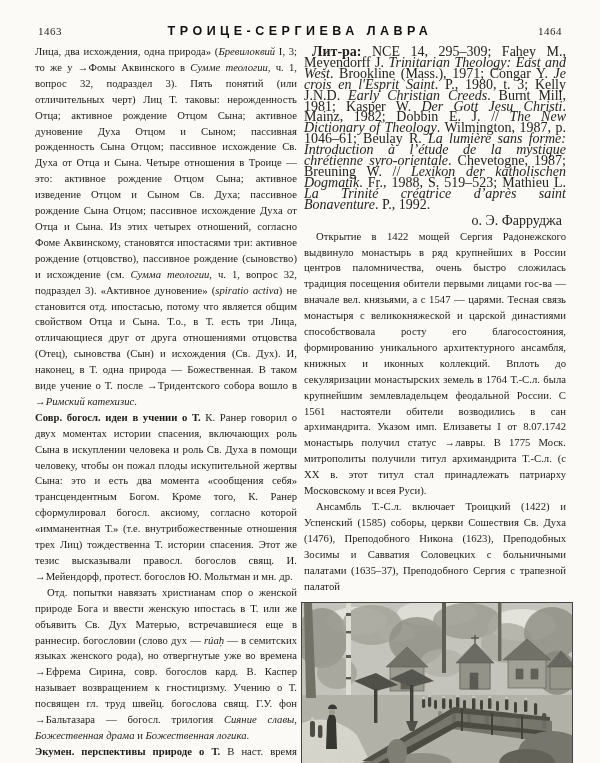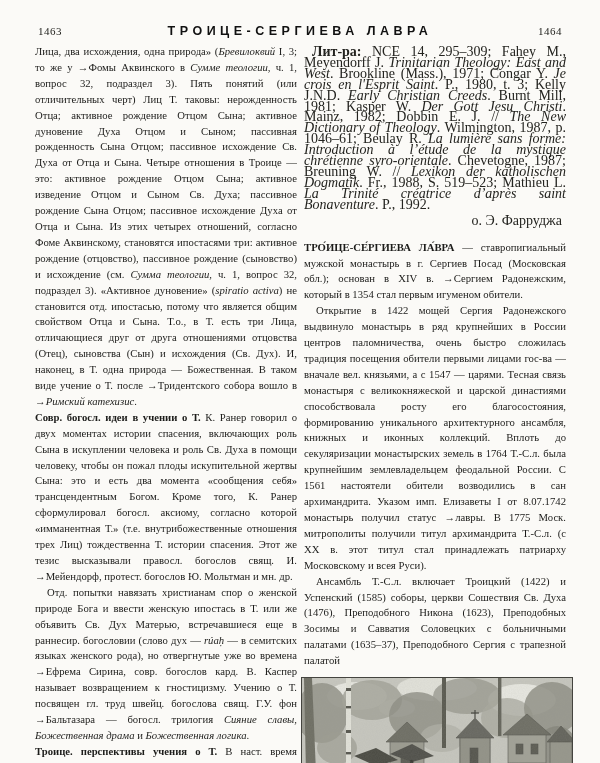--- a/index.html
+++ b/index.html
@@ -58,28 +58,27 @@
     <h1 class="running-title">ТРОИЦЕ-СЕРГИЕВА ЛАВРА</h1>
     <span class="pagenum">1464</span>
   </header>
 
   <div class="columns">
 
     <div class="col">
       <p class="body"><span>Лица, два исхождения, одна природа» (</span><span class="run-i">Бревилоквий</span><span> I, 3; то же у →Фомы Аквинского в </span><span class="run-i">Сумме теологии</span><span>, ч. 1, вопрос 32, подраздел 3). Пять понятий (или отличительных черт) Лиц Т. таковы: нерожденность Отца; активное рождение Отцом Сына; активное дуновение Духа Отцом и Сыном; пассивная рожденность Сына Отцом; пассивное исхождение Св. Духа от Отца и Сына. Четыре отношения в Троице — это: активное рождение Отцом Сына; активное изведение Отцом и Сыном Св. Духа; пассивное рождение Сына Отцом; пассивное исхождение Духа от Отца и Сына. Из этих четырех отношений, согласно Фоме Аквинскому, становятся ипостасями три: активное рождение (отцовство), пассивное рождение (сыновство) и исхождение (см. </span><span class="run-i">Сумма теологии</span><span>, ч. 1, вопрос 32, подраздел 3). «Активное дуновение» (</span><span class="run-i">spiratio activa</span><span>) не становится отд. ипостасью, потому что является общим свойством Отца и Сына. Т.о., в Т. есть три Лица, отличающиеся друг от друга отношениями отцовства (Отец), сыновства (Сын) и исхождения (Св. Дух). И, наконец, в Т. одна природа — Божественная. В таком виде учение о Т. после →Тридентского собора вошло в →</span><span class="run-i">Римский катехизис</span><span>.</span></p>
       <p class="body"><span class="run-b">Совр. богосл. идеи в учении о Т. </span><span>К. Ранер говорил о двух моментах истории спасения, включающих роль Сына в искуплении человека и роль Св. Духа в помощи человеку, чтобы он пожал плоды искупительной жертвы Сына: это и есть два момента «сообщения себя» трансцендентным Богом. Кроме того, К. Ранер сформулировал богосл. аксиому, согласно которой «имманентная Т.» (т.е. внутрибожественные отношения трех Лиц) тождественна Т. истории спасения. Этот же тезис высказывали правосл. богослов свящ. И. →Мейендорф, протест. богослов Ю. Мольтман и мн. др.</span></p>
       <p class="body indent"><span>Отд. попытки навязать христианам спор о женской природе Бога и ввести женскую ипостась в Т. или же объявить Св. Дух Матерью, встречавшиеся еще в раннесир. богословии (слово дух — </span><span class="run-i">rúaḥ</span><span> — в семитских языках женского рода), но отвергнутые уже во времена →Ефрема Сирина, совр. богослов кард. В. Каспер называет возвращением к гностицизму. Учению о Т. посвящен гл. труд швейц. богослова свящ. Г.У. фон →Бальтазара — богосл. трилогия </span><span class="run-i">Сияние славы</span><span>, </span><span class="run-i">Божественная драма</span><span> и </span><span class="run-i">Божественная логика</span><span>.</span></p>
-      <p class="body"><span class="run-b">Троице. перспективы учения о Т. </span><span>В наст. время наиболее актуально не столько разрешение проблемы </span></p>
+      <p class="body"><span class="run-b">Экумен. перспективы природе о Т. </span><span>В наст. время наиболее актуально не столько разрешение проблемы </span></p>
     </div>
 
     <div class="col">
       <p class="lit"><span class="run-b">Лит-ра:</span><span> NCE 14, 295–309; Fahey M., Meyendorff J. </span><span class="run-i">Trinitarian Theology: East and West</span><span>. Brookline (Mass.), 1971; Congar Y. </span><span class="run-i">Je crois en l'Esprit Saint</span><span>. P., 1980, t. 3; Kelly J.N.D. </span><span class="run-i">Early Christian Creeds</span><span>. Burnt Mill, 1981; Kasper W. </span><span class="run-i">Der Gott Jesu Christi</span><span>. Mainz, 1982; Dobbin E. J. // </span><span class="run-i">The New Dictionary of Theology</span><span>. Wilmington, 1987, p. 1046–61; Beulay R. </span><span class="run-i">La lumière sans forme: Introduction à l’étude de la mystique chrétienne syro-orientale</span><span>. Chevetogne, 1987; Breuning W. // </span><span class="run-i">Lexikon der katholischen Dogmatik</span><span>. Fr., 1988, S. 519–523; Mathieu L. </span><span class="run-i">La Trinité créatrice d’après saint Bonaventure</span><span>. P., 1992.</span></p>
       <p class="signature">о. Э. Фарруджа</p>
 
-      <p class="body article-start"><span class="run-b">ТРО́ИЦЕ-СЕ́РГИЕВА ЛА́ВРА</span><span> — ставропигиальный мужской монастырь в г. Сергиев Посад (Московская обл.); основан в XIV в. →Сергием Радонежским, который в 1354 стал первым игуменом обители.</span></p>
       <p class="body indent"><span>Открытие в 1422 мощей Сергия Радонежского выдвинуло монастырь в ряд крупнейших в России центров паломничества, очень быстро сложилась традиция посещения обители первыми лицами гос-ва — вначале вел. князьями, а с 1547 — царями. Тесная связь монастыря с великокняжеской и царской династиями способствовала росту его благосостояния, формированию уникального архитектурного ансамбля, книжных и иконных коллекций. Вплоть до секуляризации монастырских земель в 1764 Т.-С.л. была крупнейшим землевладельцем феодальной России. С 1561 настоятели обители возводились в сан архимандрита. Указом имп. Елизаветы I от 8.07.1742 монастырь получил статус →лавры. В 1775 Моск. митрополиты получили титул архимандрита Т.-С.л. (с XX в. этот титул стал принадлежать патриарху Московскому и всея Руси).</span></p>
       <p class="body indent"><span>Ансамбль Т.-С.л. включает Троицкий (1422) и Успенский (1585) соборы, церкви Сошествия Св. Духа (1476), Преподобного Никона (1623), Преподобных Зосимы и Савватия Соловецких с больничными палатами (1635–37), Преподобного Сергия с трапезной палатой</span></p>
 
       <figure class="figure" style="margin-left:-3px;margin-right:0;">
         <div class="artwork">
           <svg viewBox="0 0 270 163" preserveAspectRatio="none">
             <defs>
               <filter id="grain" x="0" y="0" width="100%" height="100%">
                 <feTurbulence type="fractalNoise" baseFrequency="0.85" numOctaves="2" result="n"></feTurbulence>
                 <feColorMatrix in="n" type="matrix" values="0 0 0 0 0.35  0 0 0 0 0.35  0 0 0 0 0.33  0 0 0 0.28 0"></feColorMatrix>

